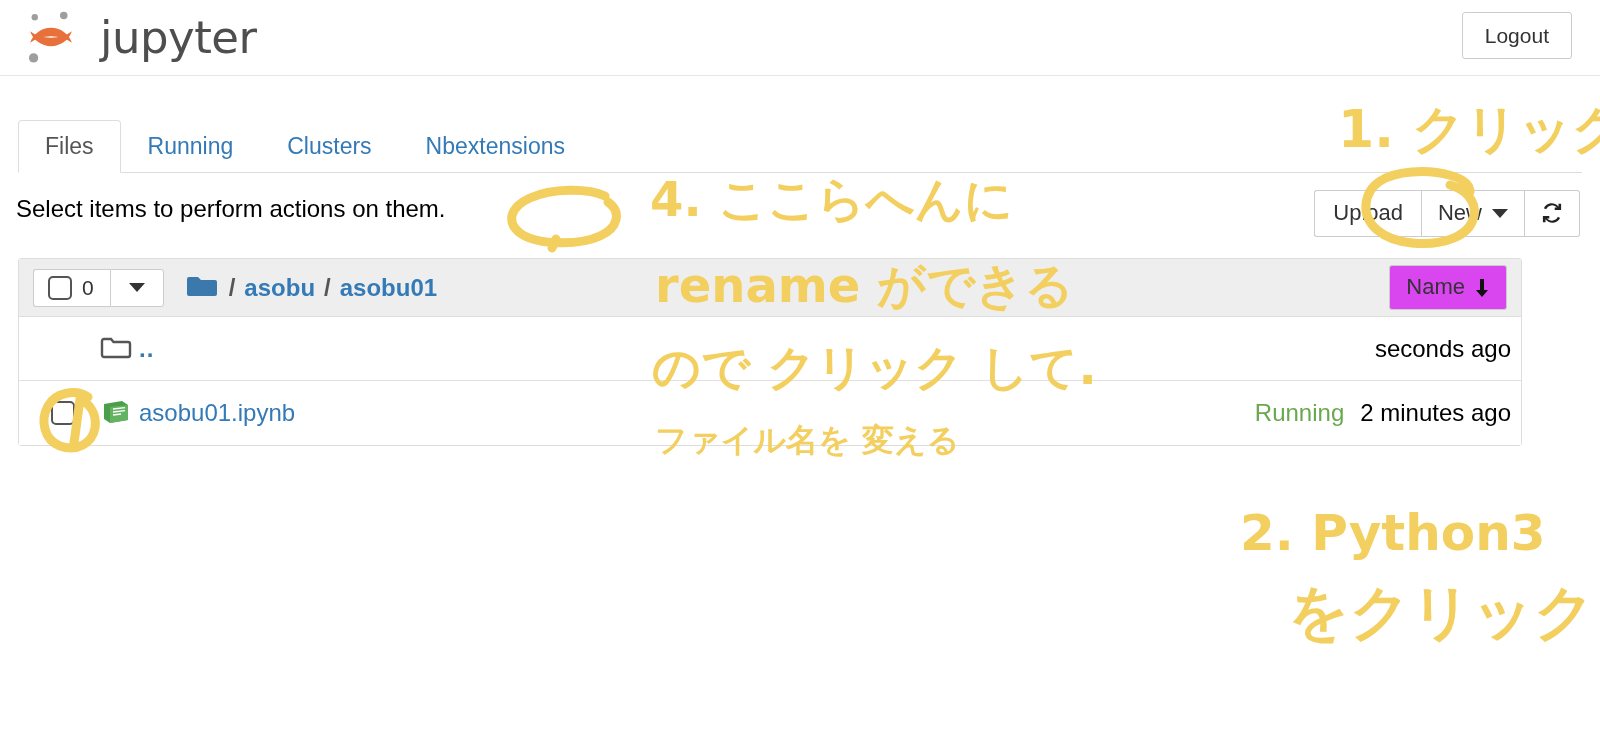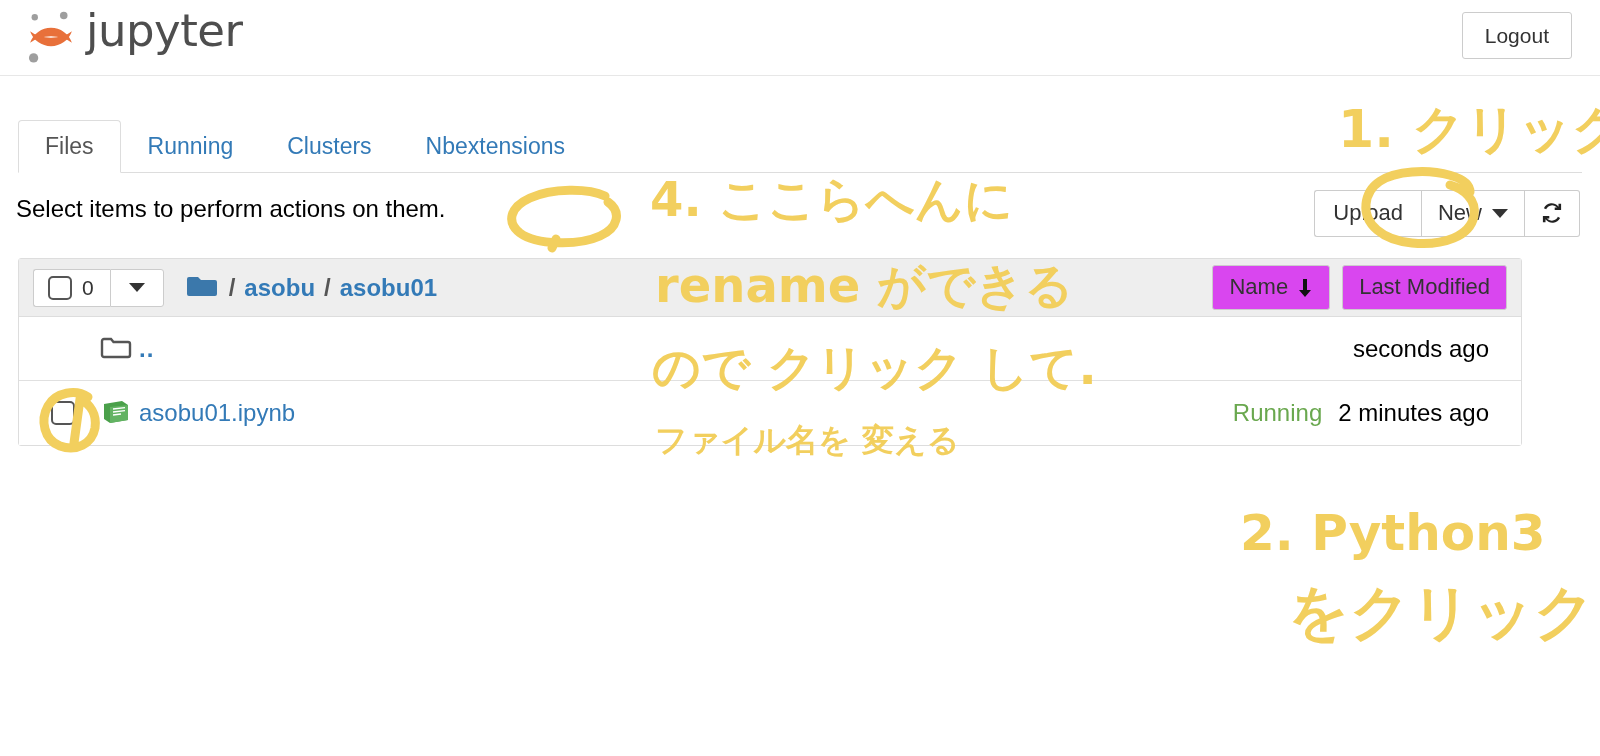--- a/index.html
+++ b/index.html
@@ -12,21 +12,21 @@
   }
   #root { position: relative; width: 1600px; height: 756px; background: #fff; }
 
   
   .header {
     position: absolute; left: 0; top: 0; width: 1600px; height: 76px;
     border-bottom: 1px solid #e7e7e7; background: #fff;
   }
   .logo-wrap {
     position: absolute; left: 22px; top: 8px;
-    display: flex; align-items: flex-start; gap: 6px;
+    display: flex; align-items: flex-end; gap: 20px;
   }
   .logo-mark { width: 58px; height: 58px; display: block; }
   .logo-text {
     font-size: 45px; color: #4e4e4e; letter-spacing: -0.5px;
     font-family: "DejaVu Sans", sans-serif; font-weight: 400;
     line-height: 1; padding-bottom: 6px;
   }
   .logout-btn {
     position: absolute; right: 28px; top: 12px;
     padding: 10px 22px; font-size: 21px; color: #333;
@@ -112,21 +112,21 @@
   .fl-row {
     height: 64px; display: flex; align-items: center; padding: 0 14px;
     border-bottom: 1px solid #e0e0e0; position: relative; background: #fff;
   }
   .fl-row:last-child { border-bottom: none; }
   .row-cb-slot { width: 60px; display: flex; align-items: center; justify-content: center; }
   .row-icon { width: 46px; display:flex; align-items:center; justify-content:center; }
   .row-name { font-size: 24px; color: #337ab7; cursor: pointer; }
   .row-name.dots { font-weight: bold; letter-spacing: 1px; }
   .row-right {
-    position: absolute; right: 32px; display: flex; align-items: baseline; gap: 16px; text-align: center;
+    position: absolute; right: 10px; display: flex; align-items: baseline; gap: 16px; text-align: center;
   }
   .running { color: #6aa84f; font-size: 24px; }
   .stamp { color: #000; font-size: 24px; }
 
   
   .anno {
     position: absolute; left: 0; top: 0; width: 1600px; height: 756px;
     pointer-events: none;
   }
   .hand {
@@ -203,21 +203,20 @@
         <span class="crumb-link">asobu01</span>
       </div>
 
       <div class="sort-group">
         <button class="sort-btn">
           <span>Name</span>
           <svg width="16" height="20" viewBox="0 0 16 20">
             <path d="M6 1 h4 v11 h4 l-6 7 l-6 -7 h4 Z" fill="#111"></path>
           </svg>
         </button>
-        <button class="sort-btn">Last Modified</button>
       </div>
     </div>
 
     <div class="fl-row">
       <div class="row-cb-slot"></div>
       <div class="row-icon">
         <svg width="32" height="26" viewBox="0 0 32 26">
           <path d="M2 5 a2 2 0 0 1 2-2 h7 l2.5 3 h14.5 a2 2 0 0 1 2 2 v11 a2 2 0 0 1-2 2 H4 a2 2 0 0 1-2-2 Z" fill="none" stroke="#555" stroke-width="2.4"></path>
         </svg>
       </div>

